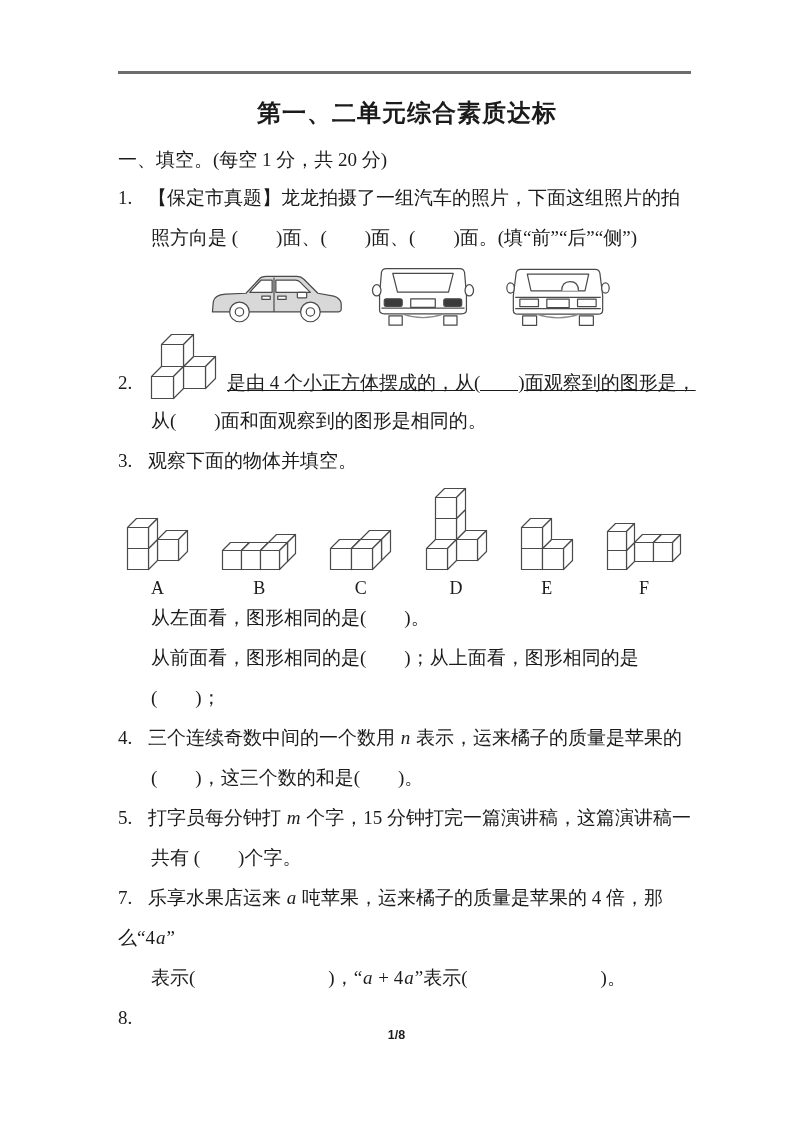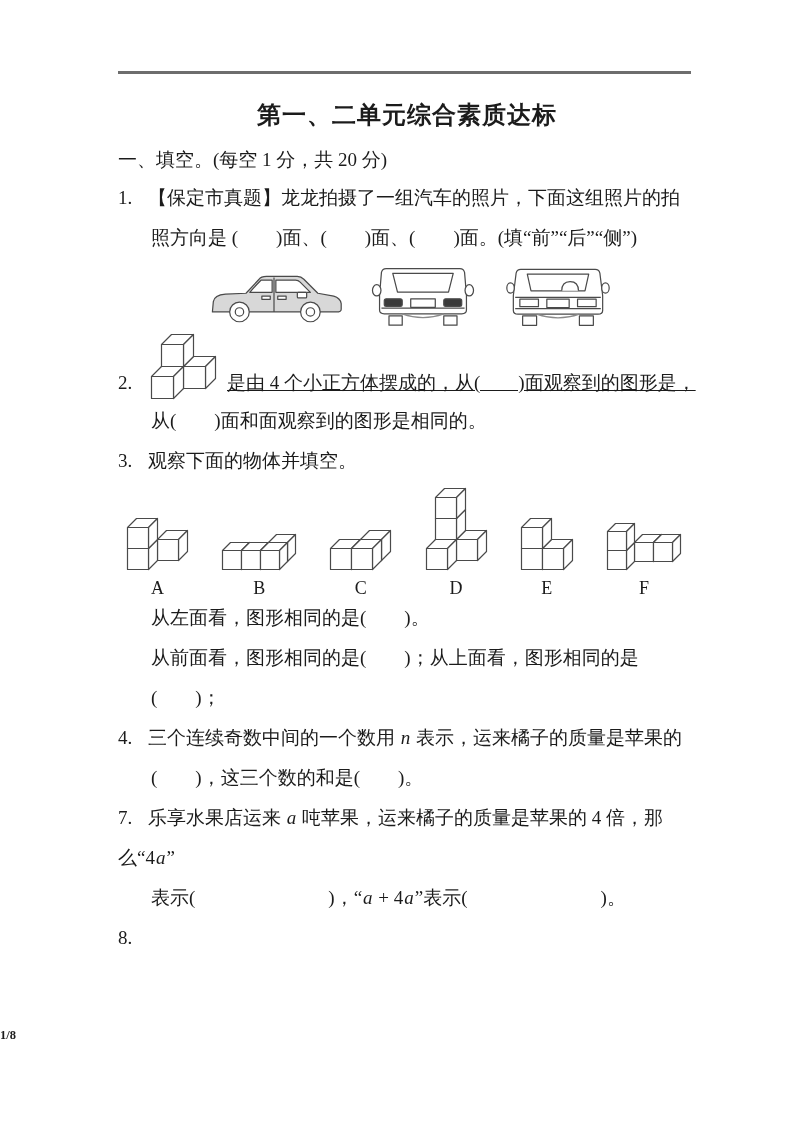--- a/index.html
+++ b/index.html
@@ -1,37 +1,37 @@
 <!DOCTYPE html>
 <html><head>
 <meta charset="utf-8">
 <style>
   html,body{margin:0;padding:0;background:#ffffff;}
   .page{position:relative;width:793px;height:1122px;background:#fff;overflow:hidden;
         font-family:"Liberation Serif","DejaVu Serif",serif;color:#1b1b1b;}
   .toprule{position:absolute;left:118px;top:71px;width:573px;height:2.5px;background:#6d6d6d;}
   .content{position:absolute;left:118px;top:76px;width:578px;}
-  .title{font-family:Liberation Serif, serif;font-weight:bold;
+  .title{font-family:Liberation Mono, monospace;font-weight:bold;
          font-size:24px;line-height:30px;text-align:center;margin:24px 0 12px 0;letter-spacing:1px;}
   .section{font-size:19px;line-height:36px;}
   .q{font-size:19px;}
   .l{line-height:40px;}
   .num{display:inline-block;min-width:30px;}
   .cont{padding-left:33px;}
   .var{font-style:italic;padding:0 1px;}
   .cars{display:flex;align-items:flex-end;gap:26px;margin:3px 0 4px 86px;}
   .q2first{display:flex;align-items:flex-end;}
   .q2first .num{line-height:36px;}
   .q2first svg{margin:0 10px 1px 2px;}
   .q2first .txt{line-height:36px;white-space:nowrap;text-decoration:underline;}
   .figrow{display:flex;justify-content:space-between;align-items:flex-end;padding:6px 14px 0 8px;}
   .fig{display:flex;flex-direction:column;align-items:center;gap:7px;}
   .figlabel{font-size:18px;line-height:20px;}
-  .footer{position:absolute;top:1028px;left:0;width:793px;
-          font-family:Liberation Serif, serif;font-weight:bold;font-size:12.5px;}
+  .footer{position:absolute;top:1028px;left:0;width:793px;text-align:center;
+          font-family:Liberation Sans, sans-serif;font-weight:bold;font-size:12.5px;}
   svg .ln{stroke:#4a4a4a;stroke-width:1.3;stroke-linejoin:round;}
 </style>
 </head>
 <body>
 
 <div class="page">
   <div class="toprule"></div>
   <div class="content">
 
     <div class="title">第一、二单元综合素质达标</div>
@@ -218,20 +218,24 @@
       </div>
       <div class="l cont"><span><span>从左面看，图形相同的是(　　)。</span></span></div>
       <div class="l cont"><span><span>从前面看，图形相同的是(　　)；从上面看，图形相同的是(　　)；</span></span></div>
     </div>
 
     <div class="q">
       <div class="l"><span class="num">4.</span><span><span>三个连续奇数中间的一个数用 </span><span class="var">n</span><span> 表示，运来橘子的质量是苹果的</span></span></div>
       <div class="l cont"><span><span>(　　)，这三个数的和是(　　)。</span></span></div>
     </div>
 
+    <div class="q">
+      <div class="l"><span class="num">5.</span><span><span>打字员每分钟打 </span><span class="var">m</span><span> 个字，15 分钟打完一篇演讲稿，这篇演讲稿一</span></span></div>
+      <div class="l cont"><span><span>共有 (　　)个字。</span></span></div>
+    </div>
 
 
     <div class="q">
       <div class="l"><span class="num">7.</span><span><span>乐享水果店运来 </span><span class="var">a</span><span> 吨苹果，运来橘子的质量是苹果的 4 倍，那么“4</span><span class="var">a</span><span>”</span></span></div>
       <div class="l cont"><span><span>表示(　　　　　　　)，“</span><span class="var">a</span><span> + 4</span><span class="var">a</span><span>”表示(　　　　　　　)。</span></span></div>
     </div>
 
     <div class="q">
       <div class="l"><span class="num">8.</span></div>
     </div>

